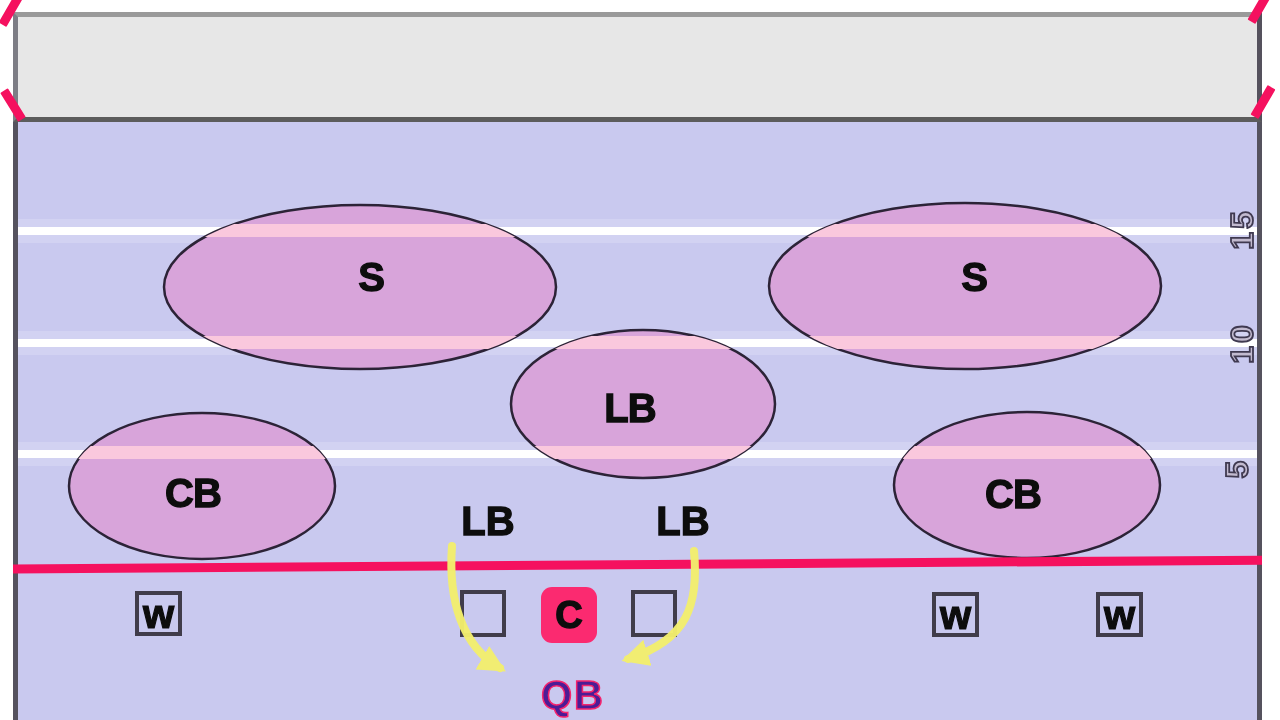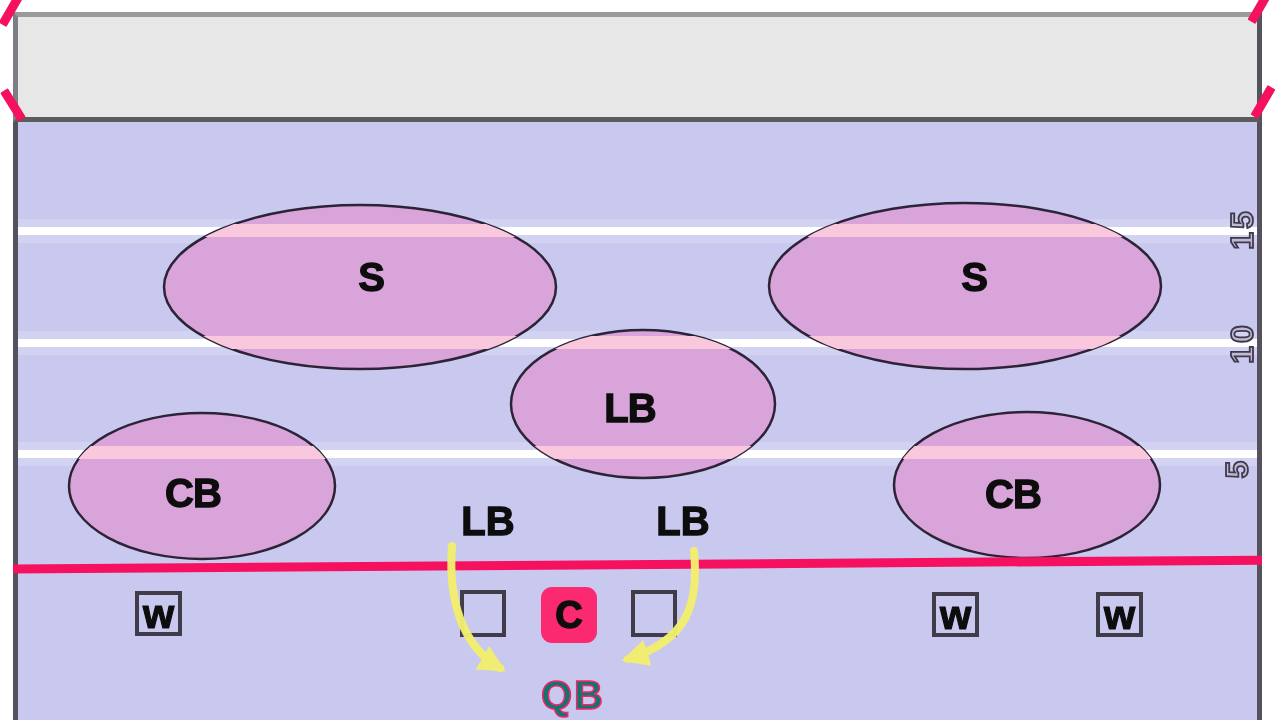--- a/index.html
+++ b/index.html
@@ -35,21 +35,21 @@
   .sq.receiver{width:47px;height:45px;font-size:40px;font-weight:700;
                -webkit-text-stroke:1.2px #0d0d0d;color:#0d0d0d;line-height:0;}
   .sq.guard{width:46px;height:47px;}
 
   #center-badge{position:absolute;left:541px;top:587px;width:56px;height:56px;
                 background:#fb2a70;border-radius:11px;display:flex;align-items:center;
                 justify-content:center;z-index:4;font-size:38px;font-weight:700;
                 color:#0d0d0d;-webkit-text-stroke:1.4px #0d0d0d;}
 
   #qb-label{position:absolute;left:573px;top:695px;transform:translate(-50%,-50%);
-            font-size:40px;font-weight:700;color:#0f766e;
+            font-size:40px;font-weight:700;color:#4c1d95;
             -webkit-text-stroke:1.5px #f5246d;letter-spacing:2px;z-index:7;}
 </style>
 </head>
 <body>
 
 <div id="stage">
 
   <div id="endzone"></div>
   <div id="field"></div>
 

